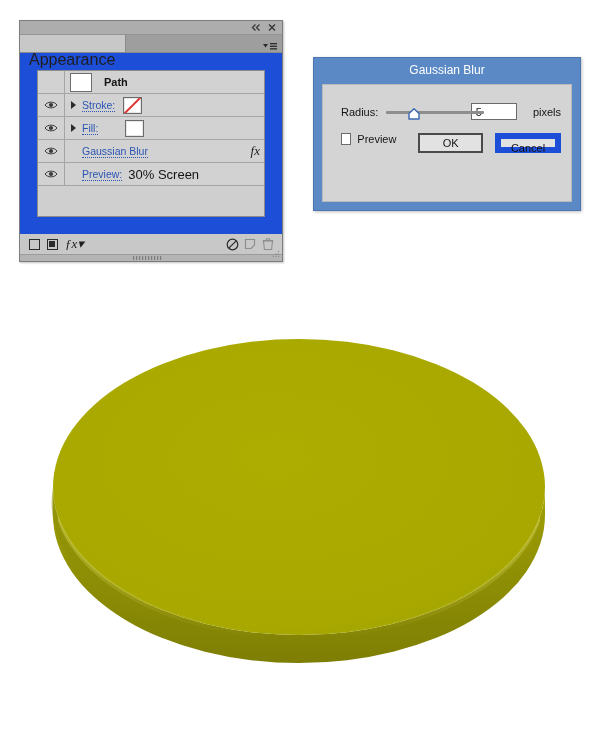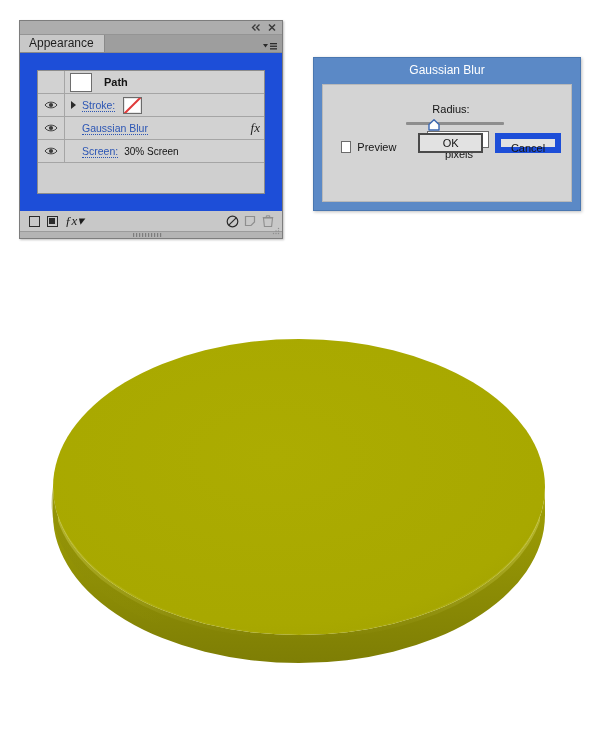--- a/index.html
+++ b/index.html
@@ -49,23 +49,23 @@
   .panel-tabrow {
     height: 17px;
     background: #9e9e9e;
     position: relative;
     border-bottom: 1px solid #8a8a8a;
   }
   .panel-tab {
     position: absolute;
     left: 0; top: 0;
     height: 17px;
-    padding: 0 10px 0 9px;
+    padding: 16px 10px 0 9px;
     background: #c8c8c8;
-    font-size: 12px;
+    font-size: 16px;
     line-height: 17px;
     color: #1e1e1e;
     border-right: 1px solid #8a8a8a;
     box-sizing: border-box;
     cursor: pointer;
   }
   .panel-menu-icon {
     position: absolute;
     right: 4px;
     top: 3px;
@@ -132,21 +132,21 @@
     margin-left: 12px;
   }
   .lbl-link {
     font-size: 10.5px;
     color: #2b55b4;
     border-bottom: 1px dotted #2b55b4;
     line-height: 12px;
     cursor: pointer;
   }
   .lbl-plain {
-    font-size: 10px;
+    font-size: 13px;
     color: #141414;
     margin-left: 6px;
   }
   .swatch {
     width: 17px; height: 15px;
     border: 1px solid #6b6b6b;
     background: #ffffff;
     box-shadow: inset 0 0 0 1px #e6e6e6;
     margin-left: 8px;
     position: relative;
@@ -246,21 +246,20 @@
     border: 1px solid #b9b9b9;
     box-sizing: border-box;
   }
   .radius-row {
     position: absolute;
     left: 18px;
     top: 18px;
     right: 10px;
     display: flex;
     align-items: center;
-    flex-direction: column;
   }
   .radius-label {
     font-size: 11px;
     color: #141414;
   }
   .slider-track-wrap {
     position: relative;
     width: 98px;
     height: 16px;
     margin-left: 8px;
@@ -294,21 +293,21 @@
     font-size: 11px;
     color: #141414;
     margin-left: 16px;
   }
   .btn-row {
     position: absolute;
     left: 18px;
     top: 48px;
     right: 10px;
     display: flex;
-    align-items: flex-end;
+    align-items: flex-start;
   }
   .chk-box {
     width: 10px; height: 10px;
     background: #ffffff;
     border: 1px solid #6b6b6b;
     cursor: pointer;
   }
   .chk-label {
     font-size: 11px;
     color: #141414;
@@ -393,20 +392,33 @@
         </div>
         <div class="cell-arrow">
             <div class="tri"></div>
           </div>
         <span class="lbl-link">Stroke:</span>
         <div class="swatch">
           <div class="slash"></div>
         </div>
       </div>
 
+      <div class="ap-row">
+        <div class="cell-eye">
+          <svg width="14" height="10" viewBox="0 0 14 10">
+            <path d="M1 5 C3.5 1.2, 10.5 1.2, 13 5 C10.5 8.8, 3.5 8.8, 1 5 Z" fill="none" stroke="#3a3a3a" stroke-width="1"></path>
+            <circle cx="7" cy="5" r="2.1" fill="#3a3a3a"></circle>
+          </svg>
+        </div>
+        <div class="cell-arrow">
+            <div class="tri"></div>
+          </div>
+        <span class="lbl-link">Fill:</span>
+        <div class="swatch" style="margin-left:27px"></div>
+      </div>
 
       <div class="ap-row">
         <div class="cell-eye">
           <svg width="14" height="10" viewBox="0 0 14 10">
             <path d="M1 5 C3.5 1.2, 10.5 1.2, 13 5 C10.5 8.8, 3.5 8.8, 1 5 Z" fill="none" stroke="#3a3a3a" stroke-width="1"></path>
             <circle cx="7" cy="5" r="2.1" fill="#3a3a3a"></circle>
           </svg>
         </div>
         <div class="cell-arrow"></div>
         <span class="lbl-link">Gaussian Blur</span>
@@ -414,21 +426,21 @@
       </div>
 
       <div class="ap-row">
         <div class="cell-eye">
           <svg width="14" height="10" viewBox="0 0 14 10">
             <path d="M1 5 C3.5 1.2, 10.5 1.2, 13 5 C10.5 8.8, 3.5 8.8, 1 5 Z" fill="none" stroke="#3a3a3a" stroke-width="1"></path>
             <circle cx="7" cy="5" r="2.1" fill="#3a3a3a"></circle>
           </svg>
         </div>
         <div class="cell-arrow"></div>
-        <span class="lbl-link">Screen:</span>
+        <span class="lbl-link">Preview:</span>
         <span class="lbl-plain">30% Screen</span>
       </div>
 
       <div class="ap-row empty"></div>
     </div>
   </div>
 
   <div class="panel-footer">
     <div class="foot-icon">
         <div class="sq-outline"></div>

